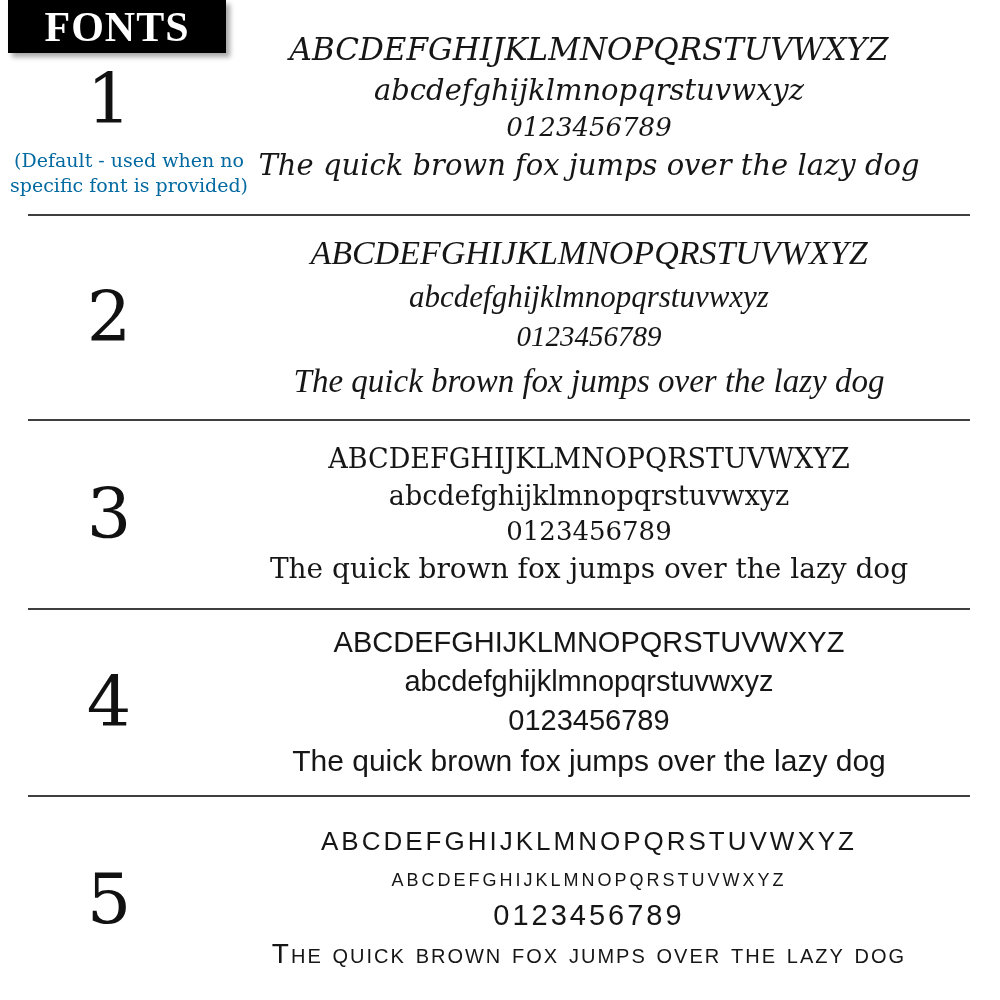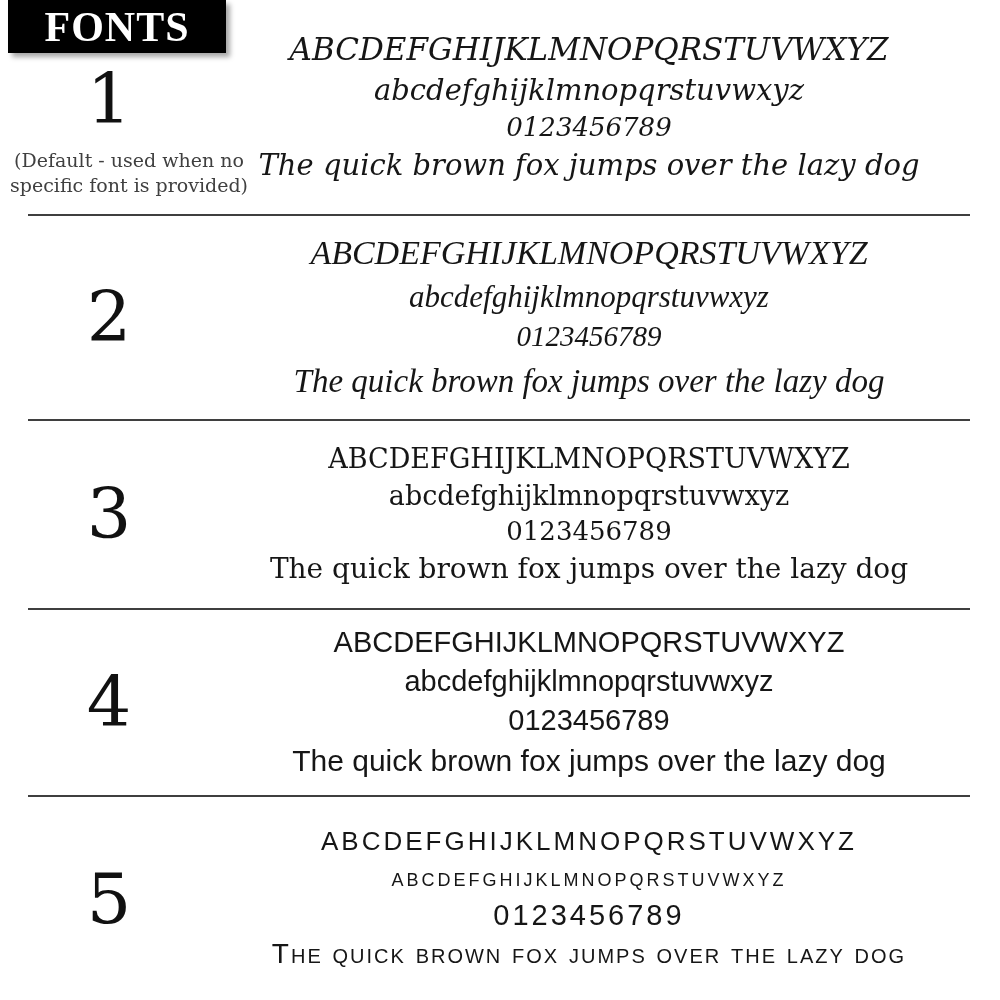--- a/index.html
+++ b/index.html
@@ -28,21 +28,21 @@
   .left{
     width:218px;flex:none;display:flex;flex-direction:column;
     align-items:center;justify-content:center;box-sizing:border-box;
   }
   .s1 .left{justify-content:flex-end;padding-bottom:16px;}
   .num{
     font-family:"DejaVu Serif",serif;font-size:70px;line-height:1;color:#111111;
   }
   .note{
     font-family:"DejaVu Serif",serif;font-size:19px;line-height:1.32;
-    width:256px;margin-left:40px;margin-top:14px;text-align:center;color:#404040;
+    width:256px;margin-left:40px;margin-top:14px;text-align:center;color:#0369a1;
   }
   .samples{
     flex:1;margin-right:40px;display:flex;flex-direction:column;
     align-items:center;justify-content:center;text-align:center;
   }
   .samples > div{white-space:nowrap;margin:3px 0;line-height:1.15;color:#161616;}
   
   .f1{font-family:"DejaVu Serif",serif;font-style:italic;}
   .f2{font-family:"Liberation Serif",serif;font-style:italic;}
   .f3{font-family:"DejaVu Serif",serif;}

